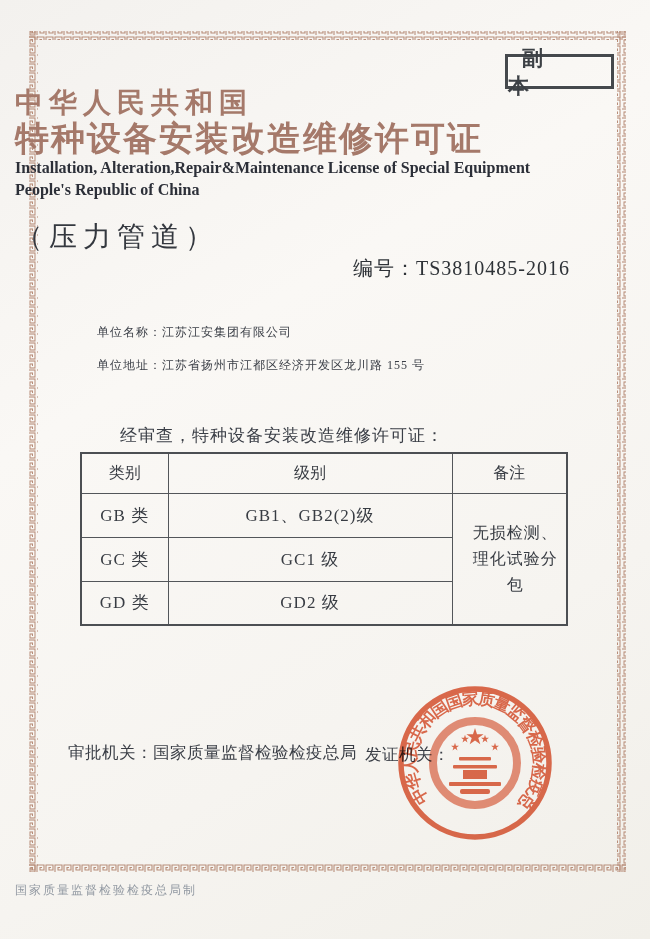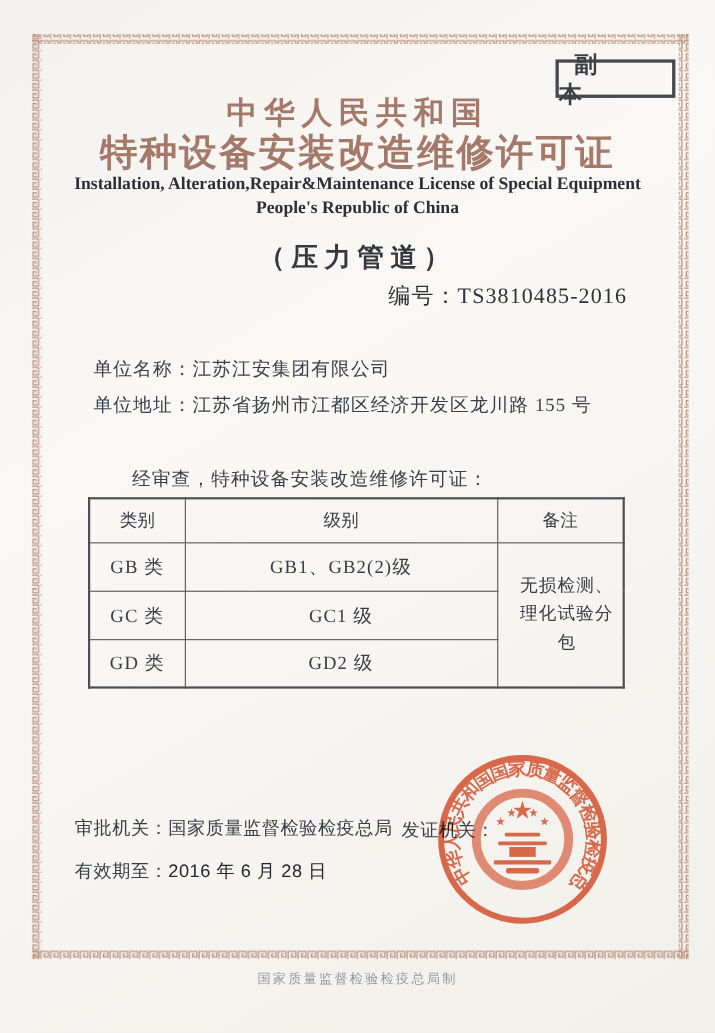--- a/index.html
+++ b/index.html
@@ -7,45 +7,45 @@
   .page {
     position: relative;
     width: 650px; height: 939px;
     margin: 0 auto;
     background: linear-gradient(150deg, #f3f1ee 0%, #faf8f5 35%, #f6f4f0 70%, #f1efe9 100%);
     overflow: hidden;
     font-family: "Liberation Serif", serif;
     color: #3e434b;
   }
   .abs { position: absolute; }
-  .centered { left: 0; right: 0; text-align: center; }
+  .centered { left: 0; right: 0; text-align: left; padding-left: 15px; }
 
   .badge {
     left: 505px; top: 54px; width: 109px; height: 35px;
     border: 3px solid #45494d;
     box-shadow: inset 0 0 0 1px #fdfcfa;
     display: flex; align-items: center; justify-content: center;
     font-family: "Liberation Sans", sans-serif;
     font-size: 21px; font-weight: bold; color: #3c4045;
     letter-spacing: 14px; text-indent: 14px;
   }
   .title-cn-1 {
     top: 84px; font-family: "Liberation Sans", sans-serif;
     font-size: 28px; font-weight: bold; color: #a5796a; letter-spacing: 6px;
   }
   .title-cn-2 {
     top: 116px; font-family: Liberation Mono, monospace;
     font-size: 34px; font-weight: bold; color: #a5796a; letter-spacing: 2px;
   }
   .title-en-1 { top: 159px; font-size: 16px; font-weight: bold; color: #2c2f38; }
   .title-en-2 { top: 181px; font-size: 16px; font-weight: bold; color: #2c2f38; }
-  .subtitle   { top: 218px; font-size: 24px; color: #34383f; letter-spacing: 6px; font-weight: bold; }
+  .subtitle   { top: 218px; font-size: 28px; color: #34383f; letter-spacing: 6px; }
   .license-no { top: 255px; right: 80px; font-size: 20px; color: #2e3237; letter-spacing: 1px; }
 
-  .field-line { left: 85px; font-size: 17px; color: #3a3e46; letter-spacing: 1px; }
+  .field-line { left: 97px; font-size: 12px; color: #3a3e46; letter-spacing: 1px; }
   .unit-name  { top: 324px; }
   .unit-addr  { top: 357px; }
   .statement  { left: 120px; top: 424px; font-size: 17px; color: #3a3e46; letter-spacing: 1px; }
 
   table.grades {
     position: absolute; left: 80px; top: 452px; width: 486px;
     border-collapse: collapse; table-layout: fixed;
     font-size: 17px; color: #383c43;
   }
   table.grades th, table.grades td {
@@ -141,23 +141,20 @@
     <tr>
       <td>GD 类</td>
       <td>GD2 级</td>
     </tr>
   </tbody>
     </table>
 
   <div class="abs bottom-label approve-line">
     <span>审批机关：</span><span>国家质量监督检验检疫总局</span>
   </div>
-  <div class="abs bottom-label valid-line">
-    <span>有效期至：</span><span class="date-value">2016 年 6 月 28 日</span>
-  </div>
   <div class="abs bottom-label issueorg-line">
     <span>发证机关：</span>
   </div>
 
   <svg class="abs seal-svg" width="174" height="174" viewBox="-87 -87 174 174">
     <g fill="#dc4f2c" stroke="none" opacity="0.9">
       <circle r="74" fill="none" stroke="#dc4f2c" stroke-width="5.5"></circle>
       <path id="sealTextPath" d="M -46 37 A 59 59 0 1 1 46 37" fill="none"></path>
       <text class="seal-ring-text">
         <textPath href="#sealTextPath" startOffset="0" textLength="286" lengthAdjust="spacing">中华人民共和国国家质量监督检验检疫总局</textPath>

